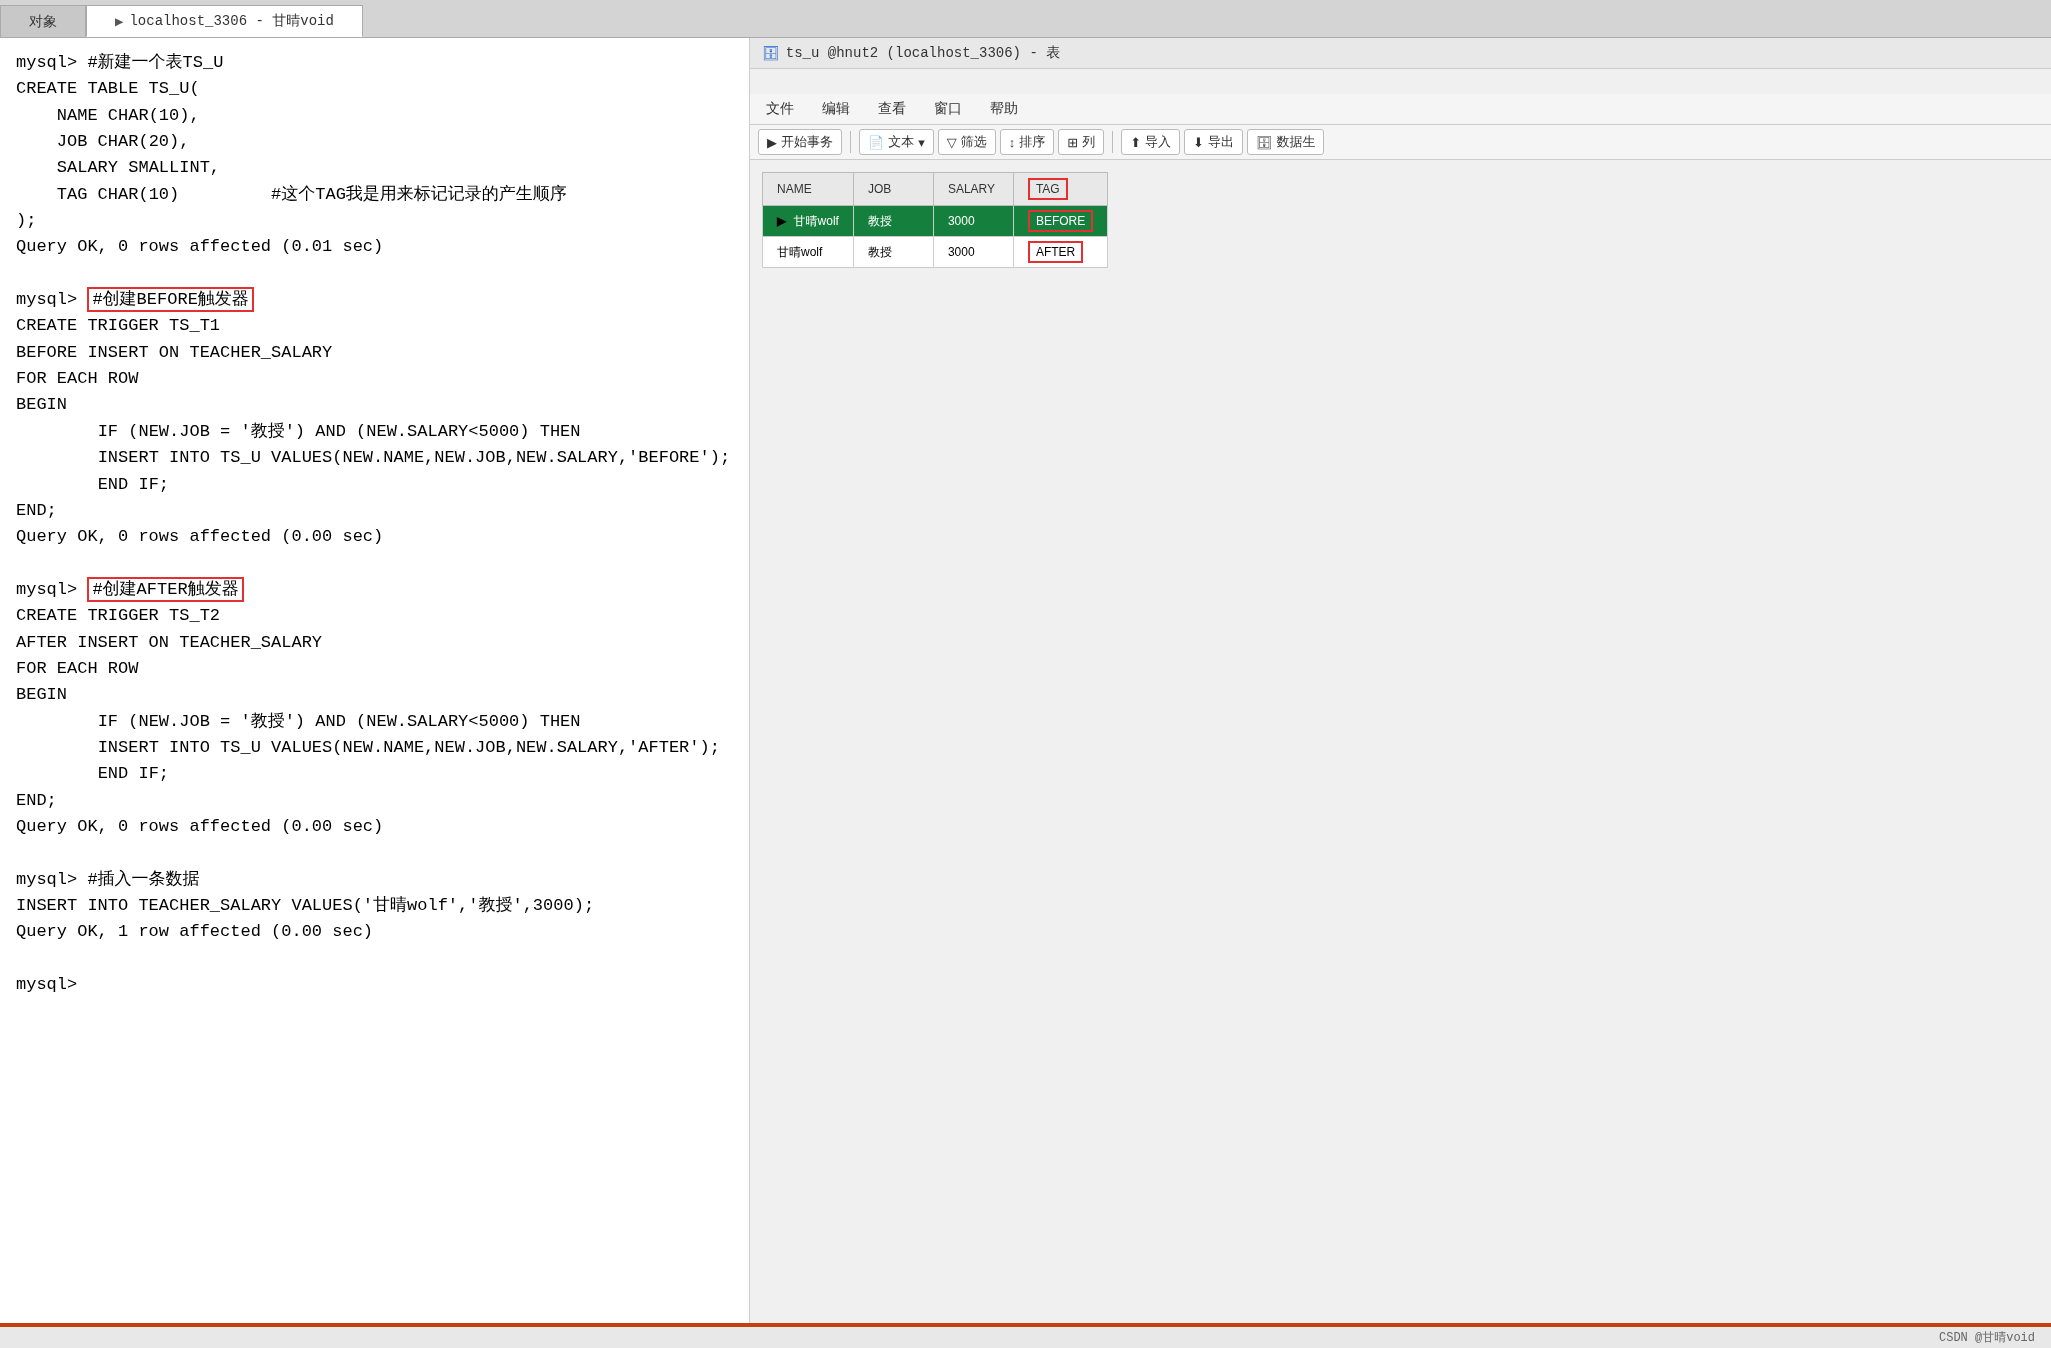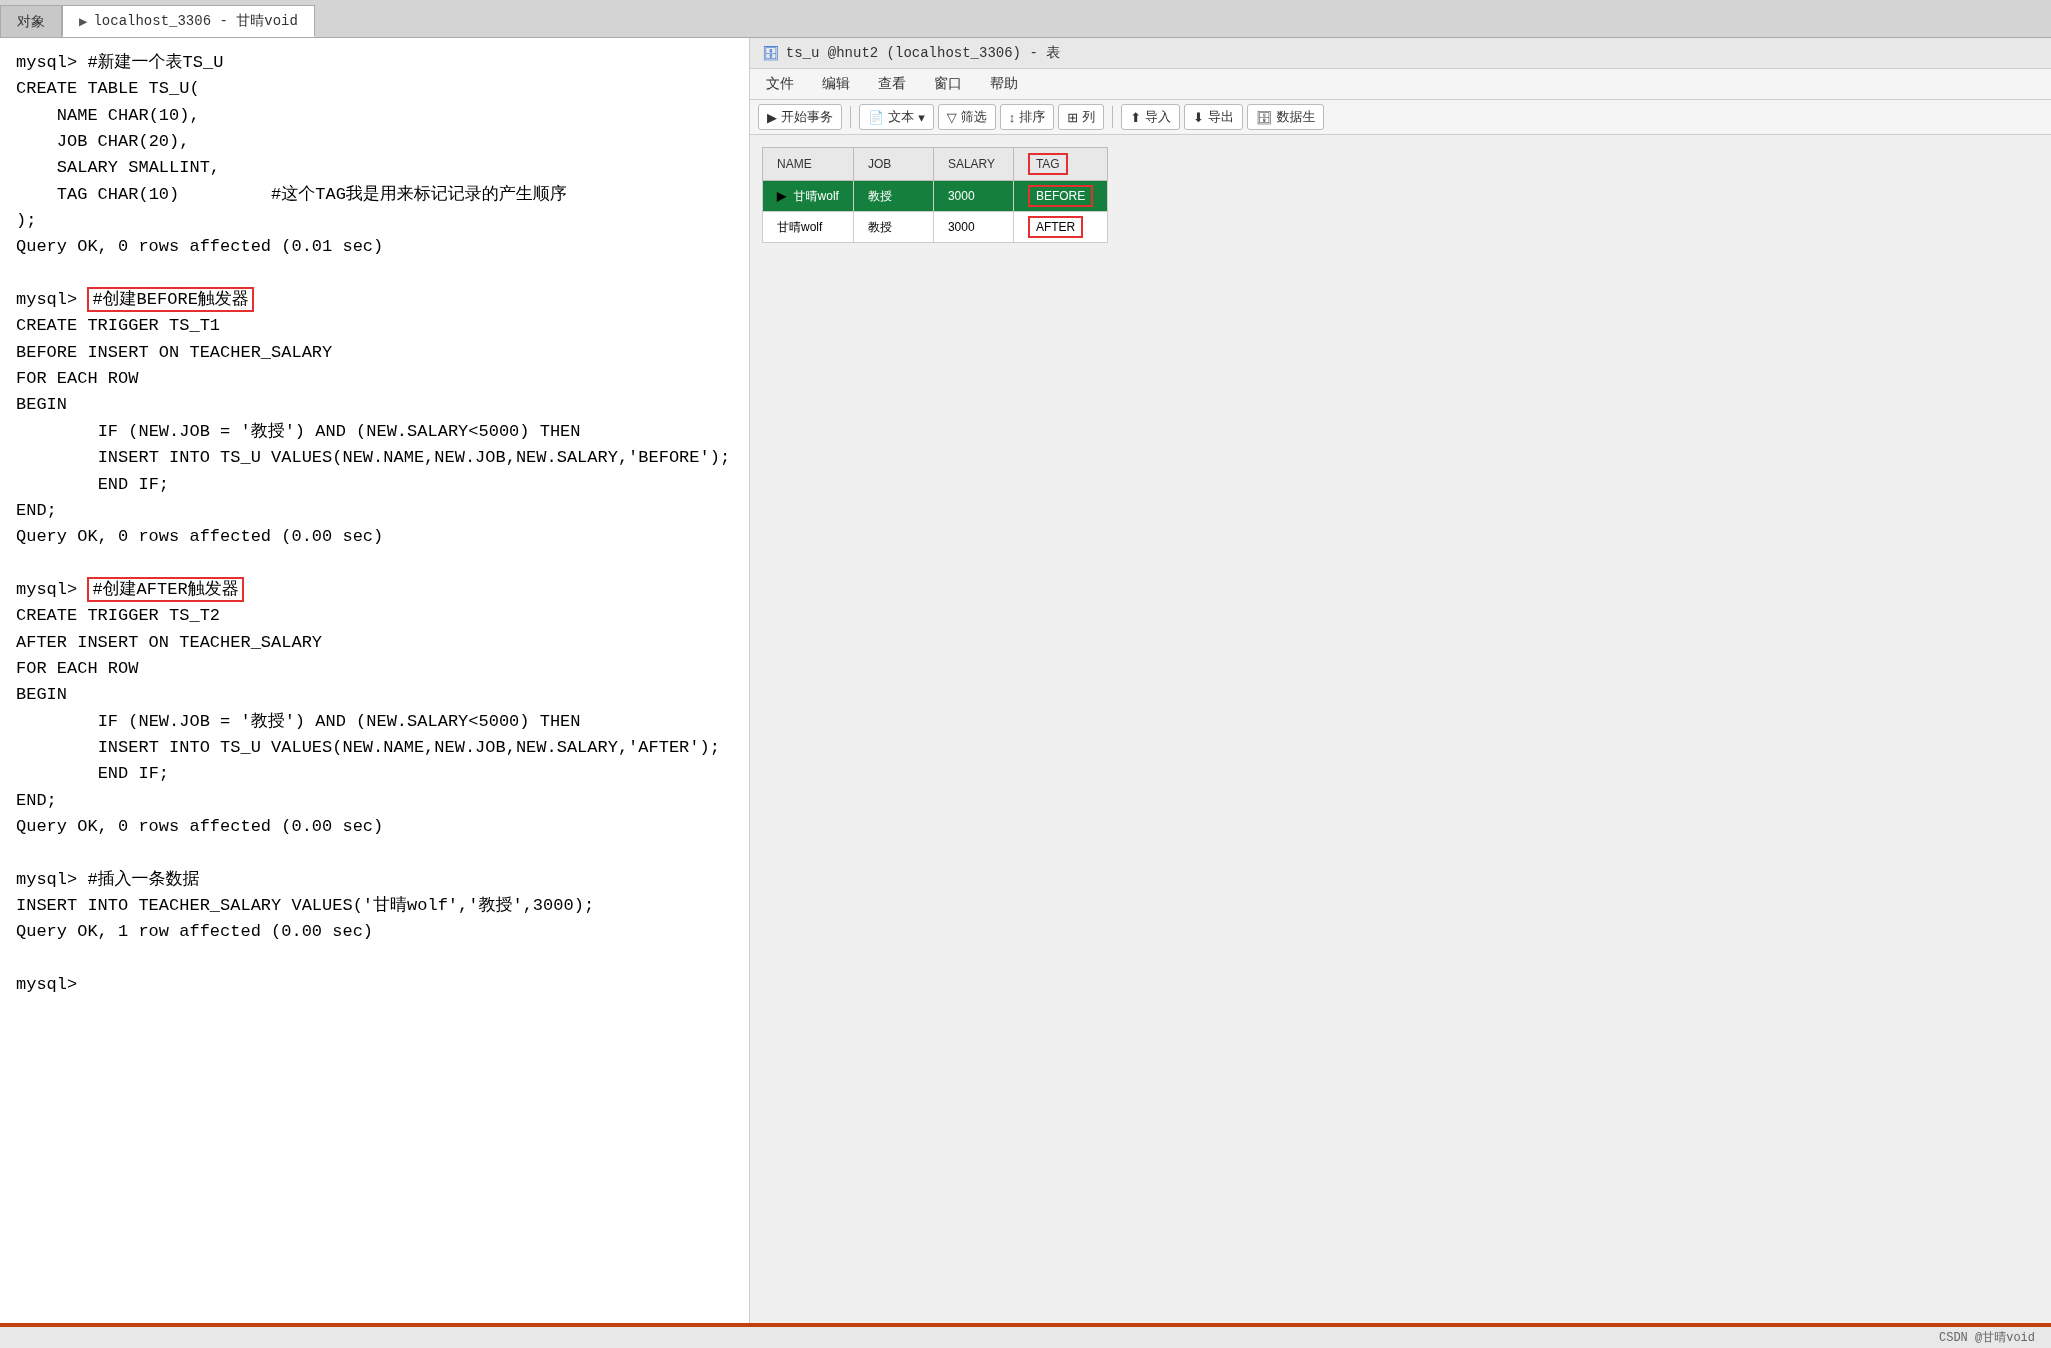--- a/index.html
+++ b/index.html
@@ -18,21 +18,21 @@
       display: flex;
       background: #d4d4d4;
       height: 38px;
       align-items: flex-end;
       padding-left: 0;
       border-bottom: 1px solid #aaa;
     }
     .tab {
       display: flex;
       align-items: center;
-      padding: 6px 16px;
+      padding: 6px 28px;
       background: #c8c8c8;
       border: 1px solid #aaa;
       border-bottom: none;
       cursor: pointer;
       font-size: 14px;
       color: #333;
       height: 32px;
     }
     .tab.active {
       background: #ffffff;
@@ -103,20 +103,21 @@
     }
 
     
     .menu-bar {
       display: flex;
       background: #f5f5f5;
       padding: 4px 12px;
       gap: 20px;
       border-bottom: 1px solid #ccc;
       font-size: 14px;
+      margin-top: 25px;
     }
     .menu-item {
       cursor: pointer;
       color: #333;
       padding: 2px 4px;
     }
 
     
     .toolbar {
       display: flex;

